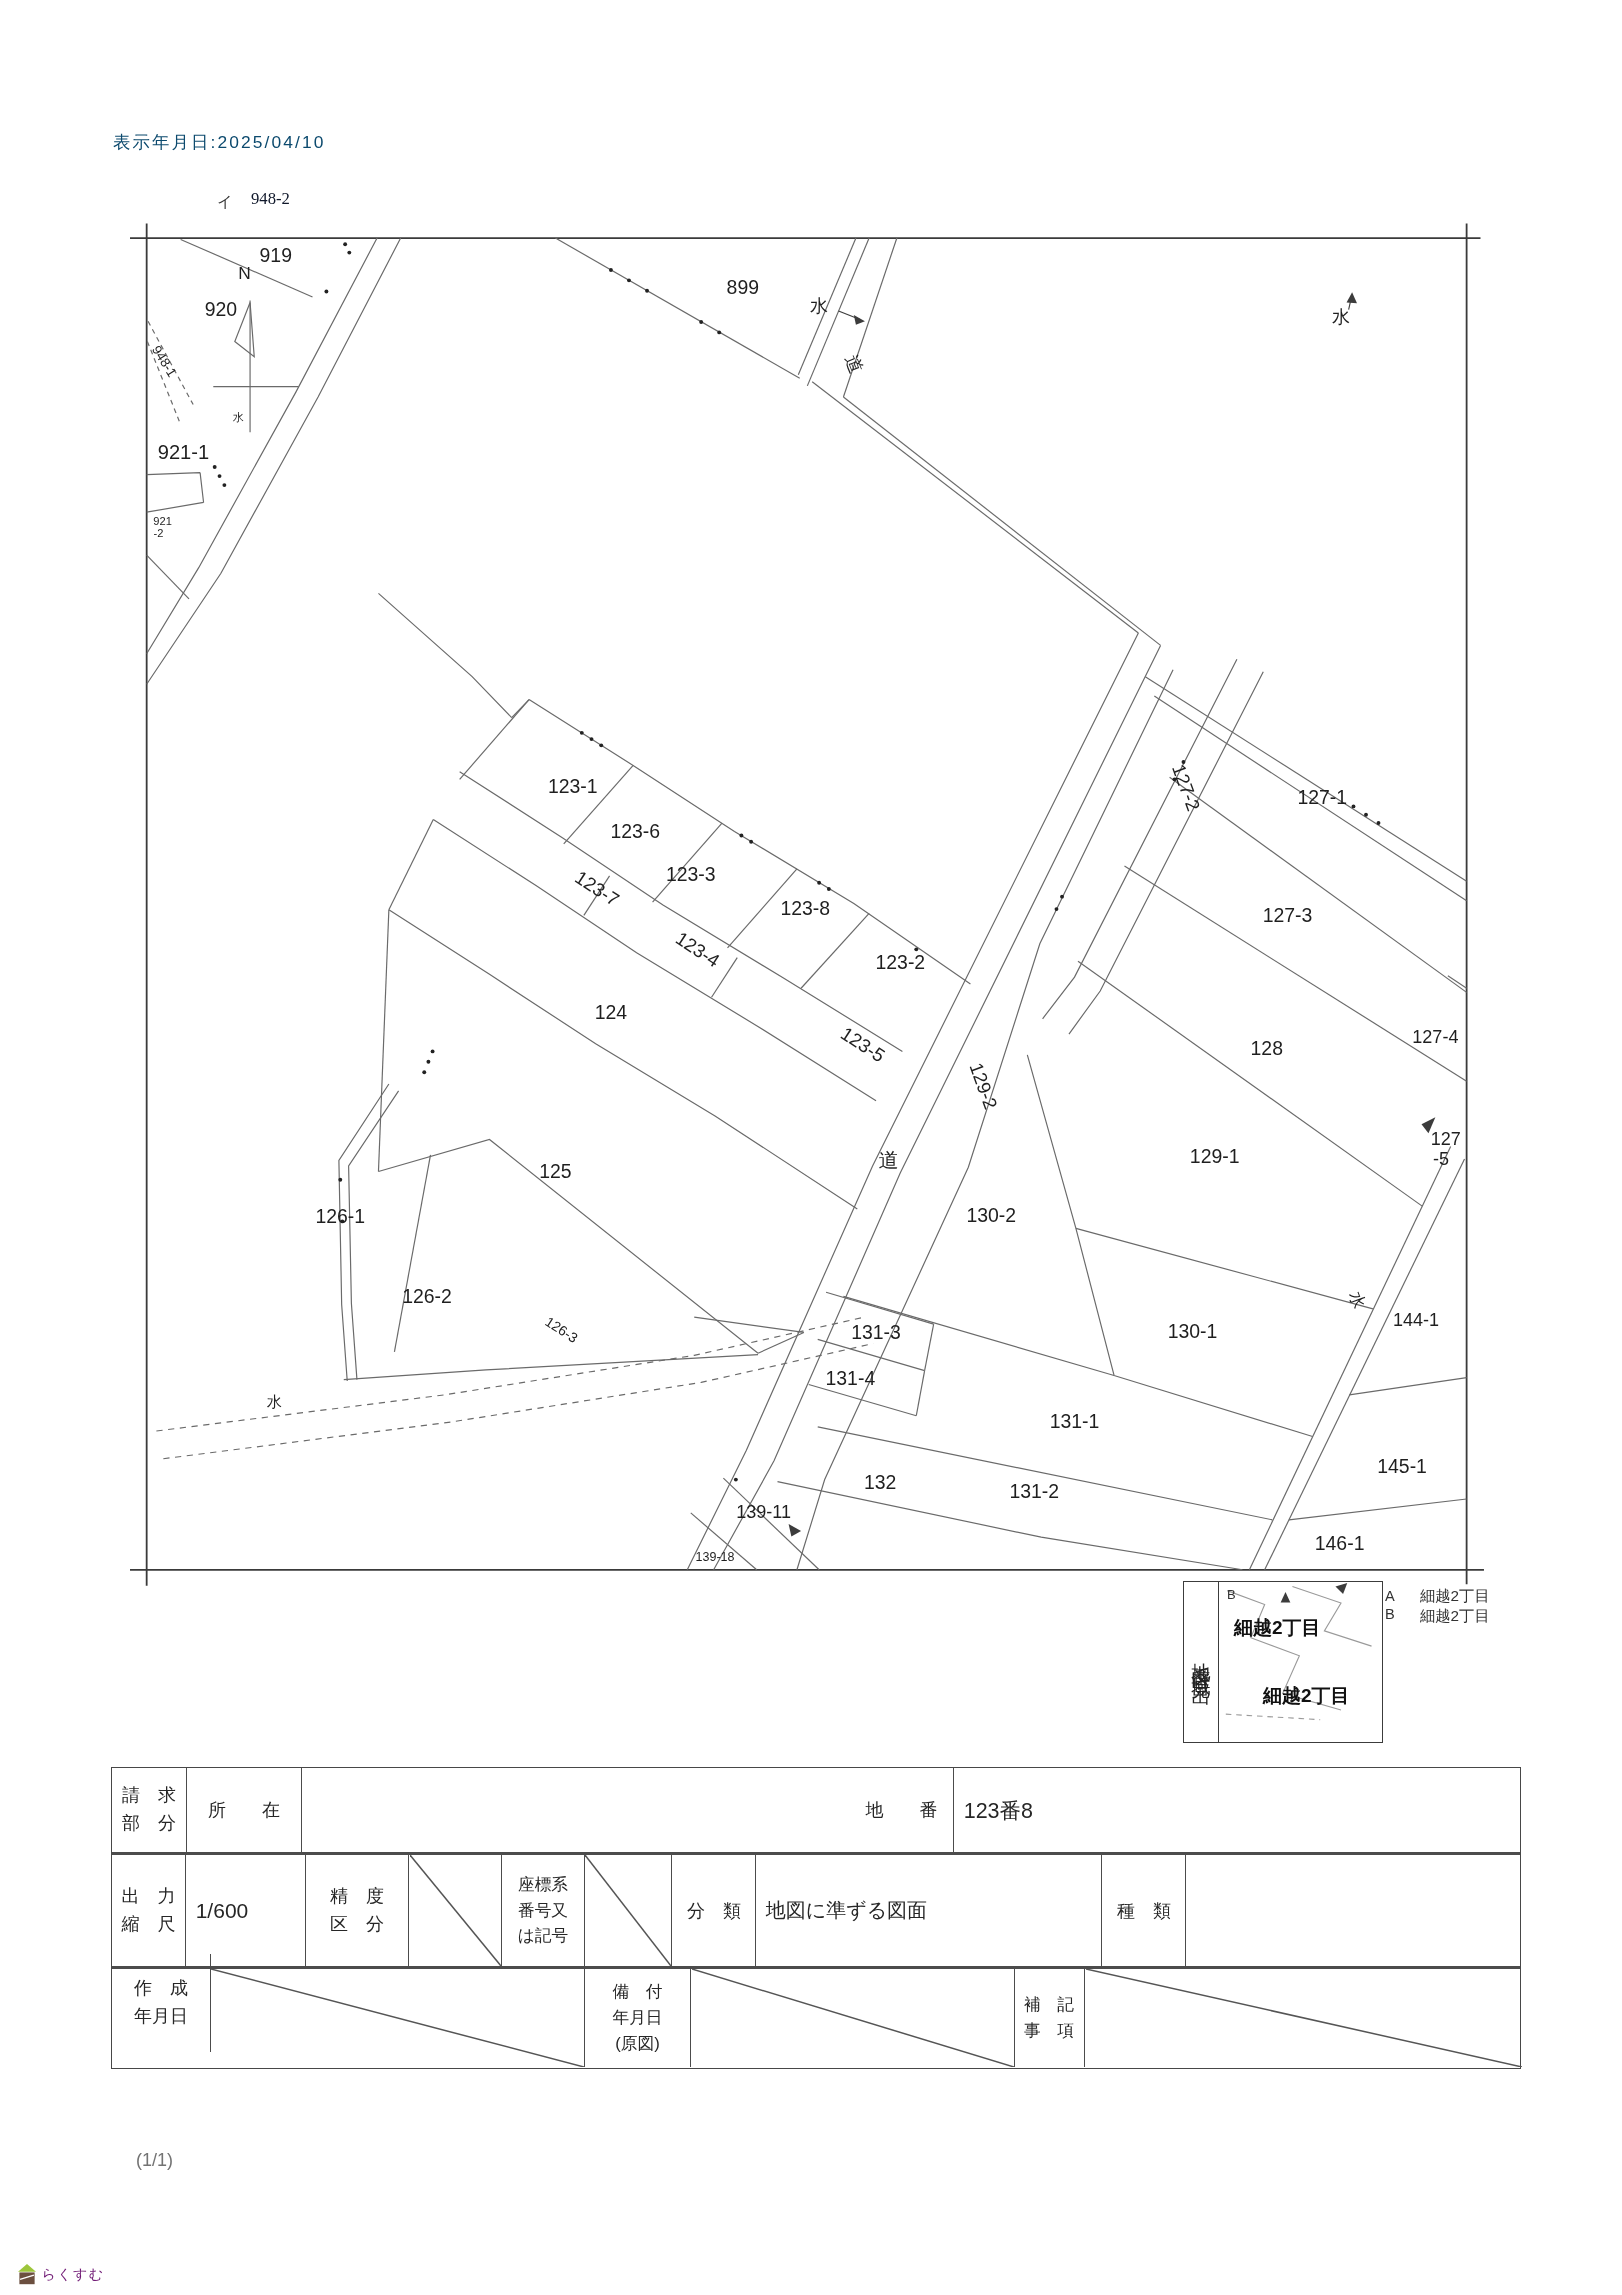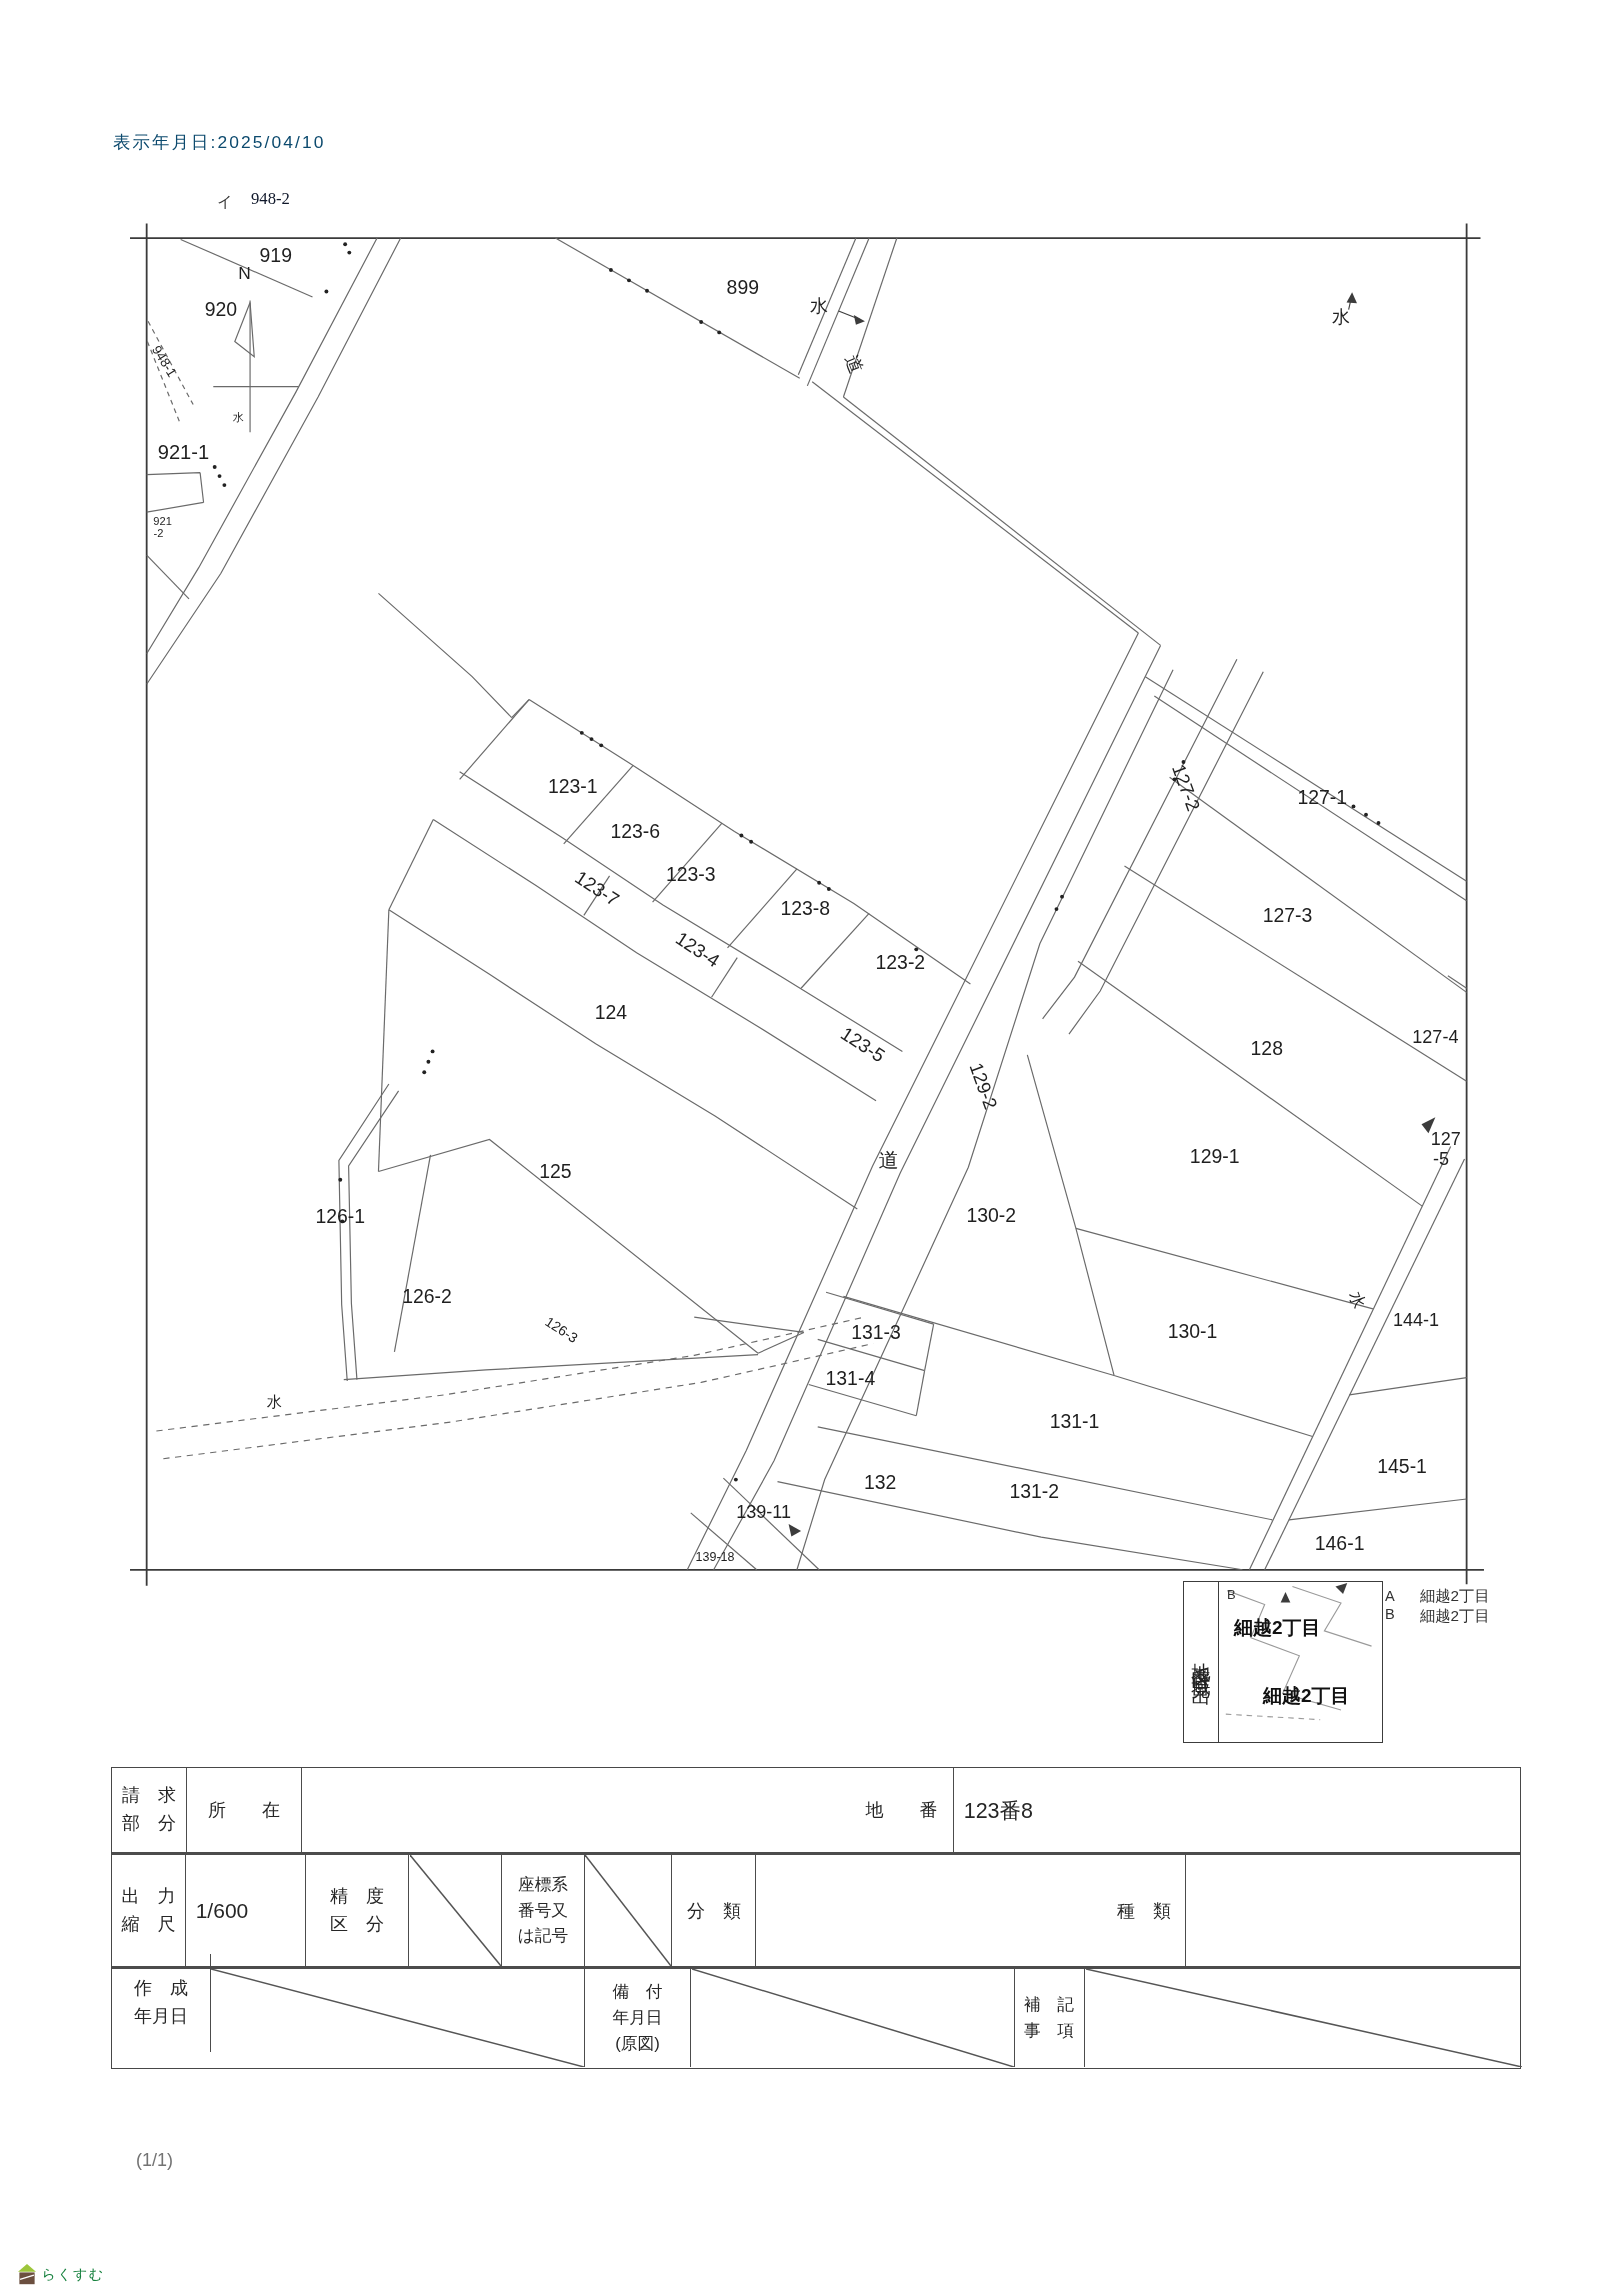--- a/index.html
+++ b/index.html
@@ -27,21 +27,21 @@
     border:1.7px solid #3c3c3c;box-sizing:border-box;background:transparent;}
   #legend-title{position:absolute;left:0;top:0;bottom:0;width:35px;
     border-right:1.7px solid #3c3c3c;box-sizing:border-box;
     display:flex;align-items:center;justify-content:center;}
   #legend-title .vtxt{writing-mode:vertical-rl;text-orientation:upright;
     font-size:19px;letter-spacing:4.9px;color:#222;}
   .legend-bold{font-weight:bold;font-size:19px;color:#111;}
   .small-marker{font-size:13px;color:#333;}
   
   #logo{position:absolute;left:18px;top:2264px;display:flex;align-items:center;gap:5.6px;}
-  #logo .logo-text{font-size:14px;color:#15803d;letter-spacing:1.4px;}
+  #logo .logo-text{font-size:14px;color:#701a75;letter-spacing:1.4px;}
 </style>
 </head>
 <body>
 
 <svg id="map-svg" width="1623" height="2295" viewBox="0 0 2338 3307">
 
   <g stroke="#3a3a3a" stroke-width="2.6" fill="none">
     <path d="M187 343 H2133"></path>
     <path d="M211 322 V2285"></path>
     <path d="M187 2262 H2138"></path>
@@ -278,20 +278,21 @@
   </div>
   <div class="cell txt" style="left:390px;top:87px;width:83px;height:111px;font-size:16.7px;">座標系
 番号又
 は記号</div>
   <div class="cell" style="left:473px;top:87px;width:87px;height:111px;">
     <svg class="slash-svg" viewBox="0 0 100 100" preserveAspectRatio="none">
       <line x1="0" y1="0" x2="100" y2="100" stroke="#555" stroke-width="1.5" vector-effect="non-scaling-stroke"></line>
     </svg>
   </div>
   <div class="cell" style="left:561px;top:87px;width:83px;height:111px;">分　類</div>
+  <div class="cell value" style="left:644px;top:87px;width:346px;height:111px;font-size:20px;">地図に準ずる図面</div>
   <div class="cell" style="left:991px;top:87px;width:83px;height:111px;">種　類</div>
 
   <div class="cell txt" style="left:0;top:186px;width:99px;height:98px;">作　成
 年月日</div>
   <div class="cell" style="left:99px;top:201px;width:374px;height:98px;">
     <svg class="slash-svg" viewBox="0 0 100 100" preserveAspectRatio="none">
       <line x1="0" y1="0" x2="100" y2="100" stroke="#555" stroke-width="1.5" vector-effect="non-scaling-stroke"></line>
     </svg>
   </div>
   <div class="cell txt" style="left:473px;top:201px;width:106px;height:98px;font-size:16.7px;">備　付

